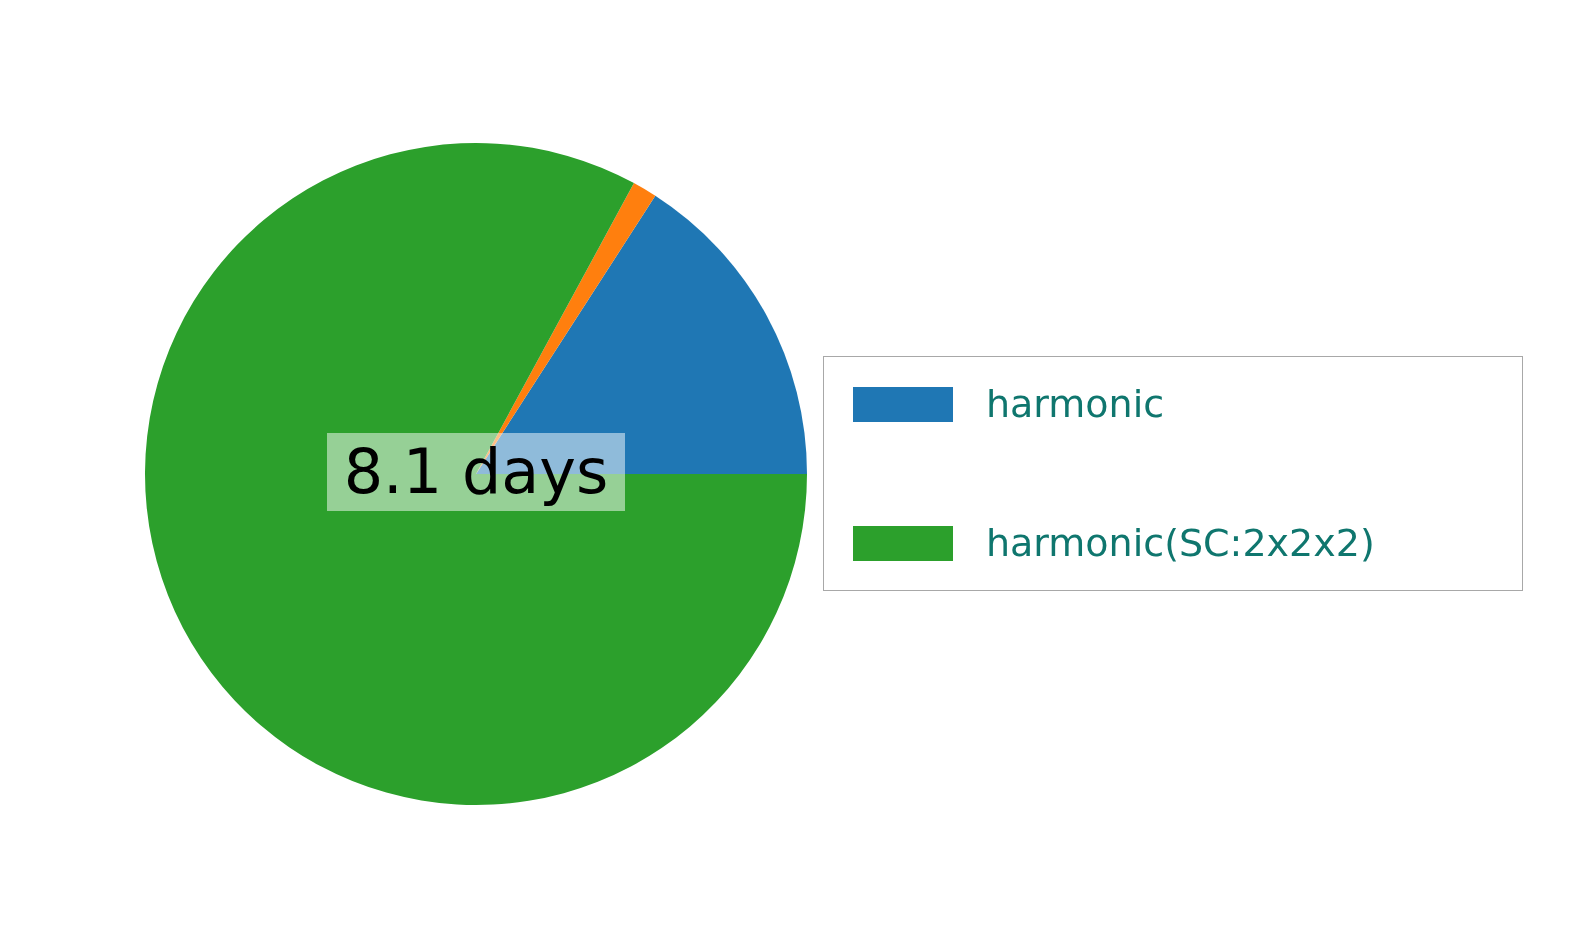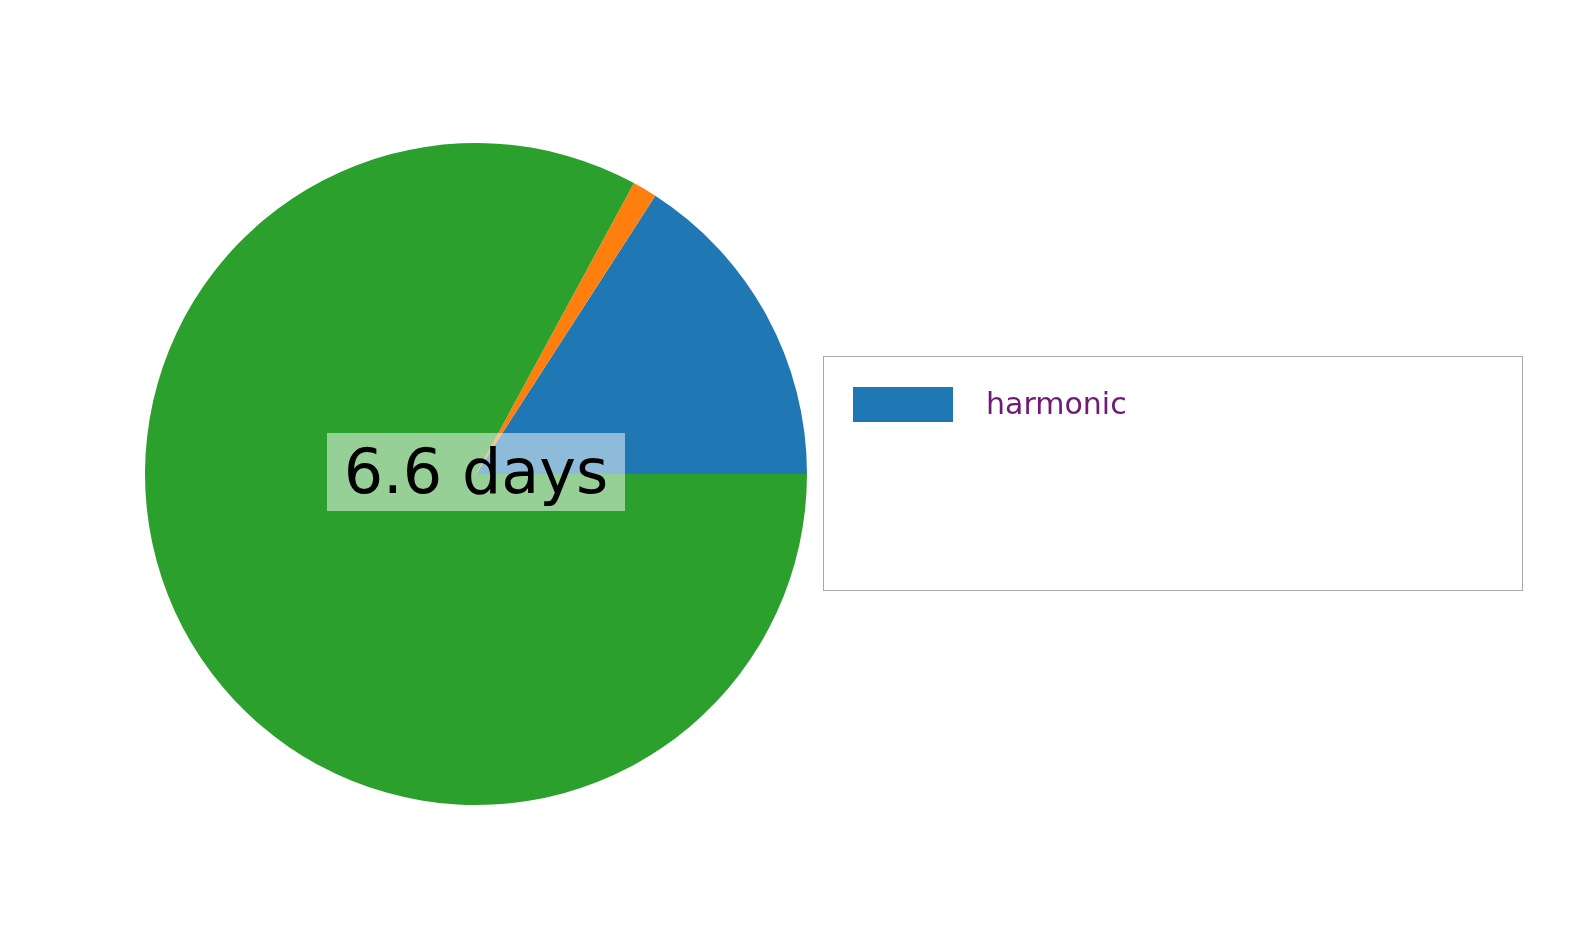--- a/index.html
+++ b/index.html
@@ -79,49 +79,53 @@
     box-sizing: border-box;
   }
   .legend-swatch {
     width: 100px;
     height: 35px;
     flex: 0 0 auto;
   }
   .legend-label {
     margin-left: 33px;
     font-family: "DejaVu Sans", sans-serif;
-    font-size: 30px;
+    font-size: 38px;
     line-height: 42px;
-    color: #701a75;
+    color: #0f766e;
     white-space: nowrap;
   }
 </style>
 </head>
 <body>
 
 <div id="figure">
 
   <div id="pie-area">
     <svg id="pie-svg" width="1584" height="951" viewBox="0 0 1584 951">
       <g id="pie-slices">
           <path d="M 476 474 L 807.000 474.000 A 331 331 0 0 0 655.305 195.772 Z" fill="#1f77b4" stroke="none" shape-rendering="geometricPrecision"></path>
           <path d="M 476 474 L 655.305 195.772 A 331 331 0 0 0 633.940 183.112 Z" fill="#ff7f0e" stroke="none" shape-rendering="geometricPrecision"></path>
           <path d="M 476 474 L 633.940 183.112 A 331 331 0 1 0 807.000 474.000 Z" fill="#2ca02c" stroke="none" shape-rendering="geometricPrecision"></path>
         </g>
     </svg>
   </div>
 
   <div id="center-label">
-    <span id="center-label-text">6.6 days</span>
+    <span id="center-label-text">8.1 days</span>
   </div>
 
   <div id="legend">
 
     <div class="legend-row">
       <span class="legend-swatch" id="swatch-0" style="background: rgb(31, 119, 180);"></span>
       <span class="legend-label">harmonic</span>
     </div>
 
 
+    <div class="legend-row">
+      <span class="legend-swatch" id="swatch-2" style="background: rgb(44, 160, 44);"></span>
+      <span class="legend-label">harmonic(SC:2x2x2)</span>
+    </div>
 
   </div>
 
 </div>
 
 </body></html>

